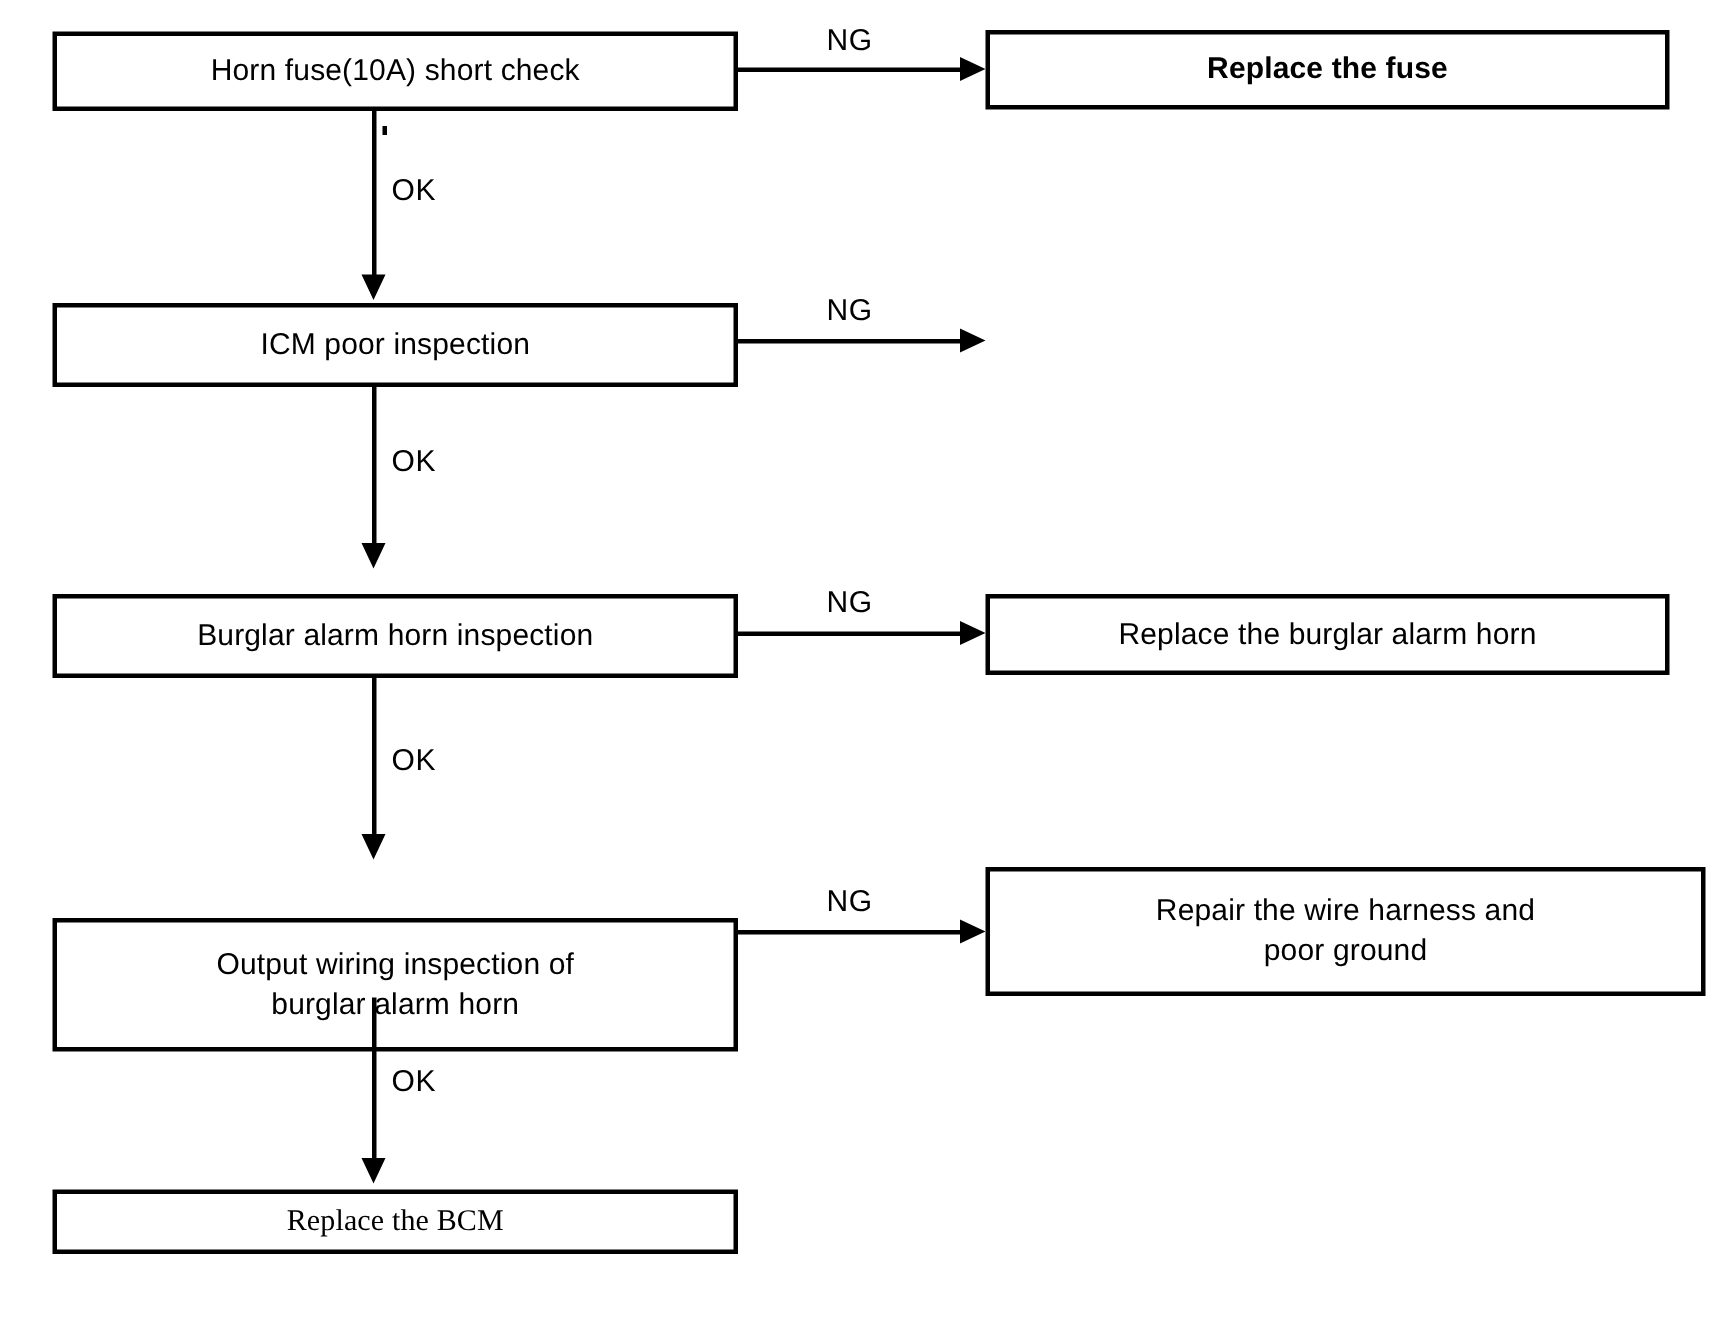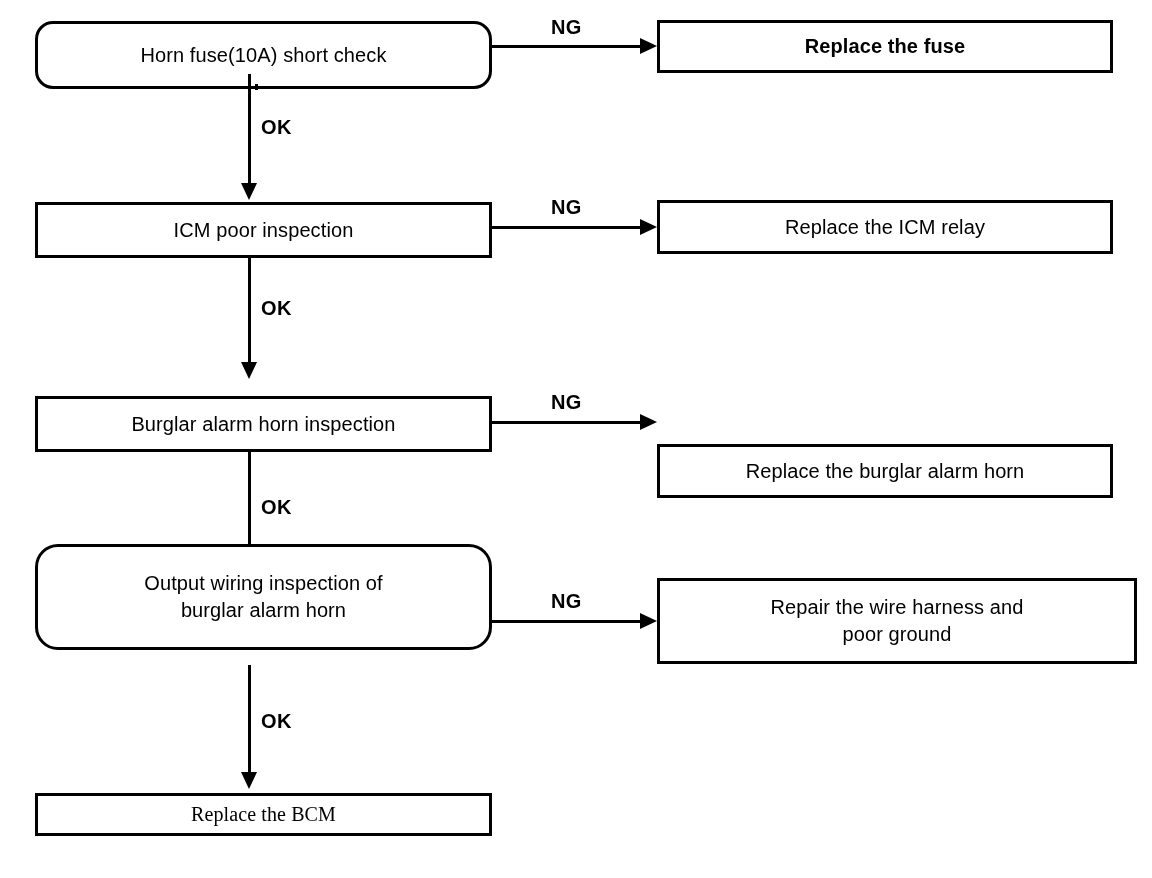--- a/index.html
+++ b/index.html
@@ -58,36 +58,36 @@
     position: absolute;
     width: 0;
     height: 0;
     border-top: 8px solid transparent;
     border-bottom: 8px solid transparent;
     border-left: 17px solid #000000;
   }
   .edge-label {
     position: absolute;
     font-size: 20px;
-    font-weight: bold;
+    font-weight: normal;
     color: #000000;
     letter-spacing: 0.4px;
     white-space: nowrap;
   }
   .speck {
     position: absolute;
     background: #000000;
   }
 </style>
 </head>
 <body>
 
 <div id="canvas">
 
-  <div class="node" style="left:35px; top:21px; width:457px; height:68px;border-radius:18px;">
+  <div class="node" style="left:35px; top:21px; width:457px; height:53px;">
     <span class="node-label">Horn fuse(10A) short check</span>
   </div>
 
   <div class="h-line" style="left:491px; top:45px; width:155px;"></div>
   <div class="h-arrowhead" style="left:640px; top:38px;"></div>
   <div class="edge-label" style="left:551px; top:16px;">NG</div>
 
   <div class="node" style="left:657px; top:20px; width:456px; height:53px;font-weight:bold;">
     <span class="node-label">Replace the fuse</span>
   </div>
@@ -99,45 +99,42 @@
   <div class="edge-label" style="left:261px; top:116px;">OK</div>
 
   <div class="node" style="left:35px; top:202px; width:457px; height:56px;">
     <span class="node-label">ICM poor inspection</span>
   </div>
 
   <div class="h-line" style="left:491px; top:226px; width:155px;"></div>
   <div class="h-arrowhead" style="left:640px; top:219px;"></div>
   <div class="edge-label" style="left:551px; top:196px;">NG</div>
 
-  <div class="node" style="left:657px; top:200px; width:456px; height:54px;">
-    <span class="node-label">Replace the ICM relay</span>
-  </div>
 
   <div class="v-line" style="left:248px; top:258px; height:107px;"></div>
   <div class="v-arrowhead" style="left:241px; top:362px;"></div>
   <div class="edge-label" style="left:261px; top:297px;">OK</div>
 
   <div class="node" style="left:35px; top:396px; width:457px; height:56px;">
     <span class="node-label">Burglar alarm horn inspection</span>
   </div>
 
   <div class="h-line" style="left:491px; top:421px; width:155px;"></div>
   <div class="h-arrowhead" style="left:640px; top:414px;"></div>
   <div class="edge-label" style="left:551px; top:391px;">NG</div>
 
-  <div class="node" style="left:657px; top:396px; width:456px; height:54px;margin-top:48px;">
+  <div class="node" style="left:657px; top:396px; width:456px; height:54px;">
     <span class="node-label">Replace the burglar alarm horn</span>
   </div>
 
   <div class="v-line" style="left:248px; top:452px; height:107px;"></div>
   <div class="v-arrowhead" style="left:241px; top:556px;"></div>
   <div class="edge-label" style="left:261px; top:496px;">OK</div>
 
-  <div class="node" style="left:35px; top:544px; width:457px; height:106px;border-radius:23px;">
+  <div class="node" style="left:35px; top:612px; width:457px; height:89px;">
     <span class="node-label">Output wiring inspection of
 burglar alarm horn</span>
   </div>
 
   <div class="h-line" style="left:491px; top:620px; width:155px;"></div>
   <div class="h-arrowhead" style="left:640px; top:613px;"></div>
   <div class="edge-label" style="left:551px; top:590px;">NG</div>
 
   <div class="node" style="left:657px; top:578px; width:480px; height:86px;">
     <span class="node-label">Repair the wire harness and

